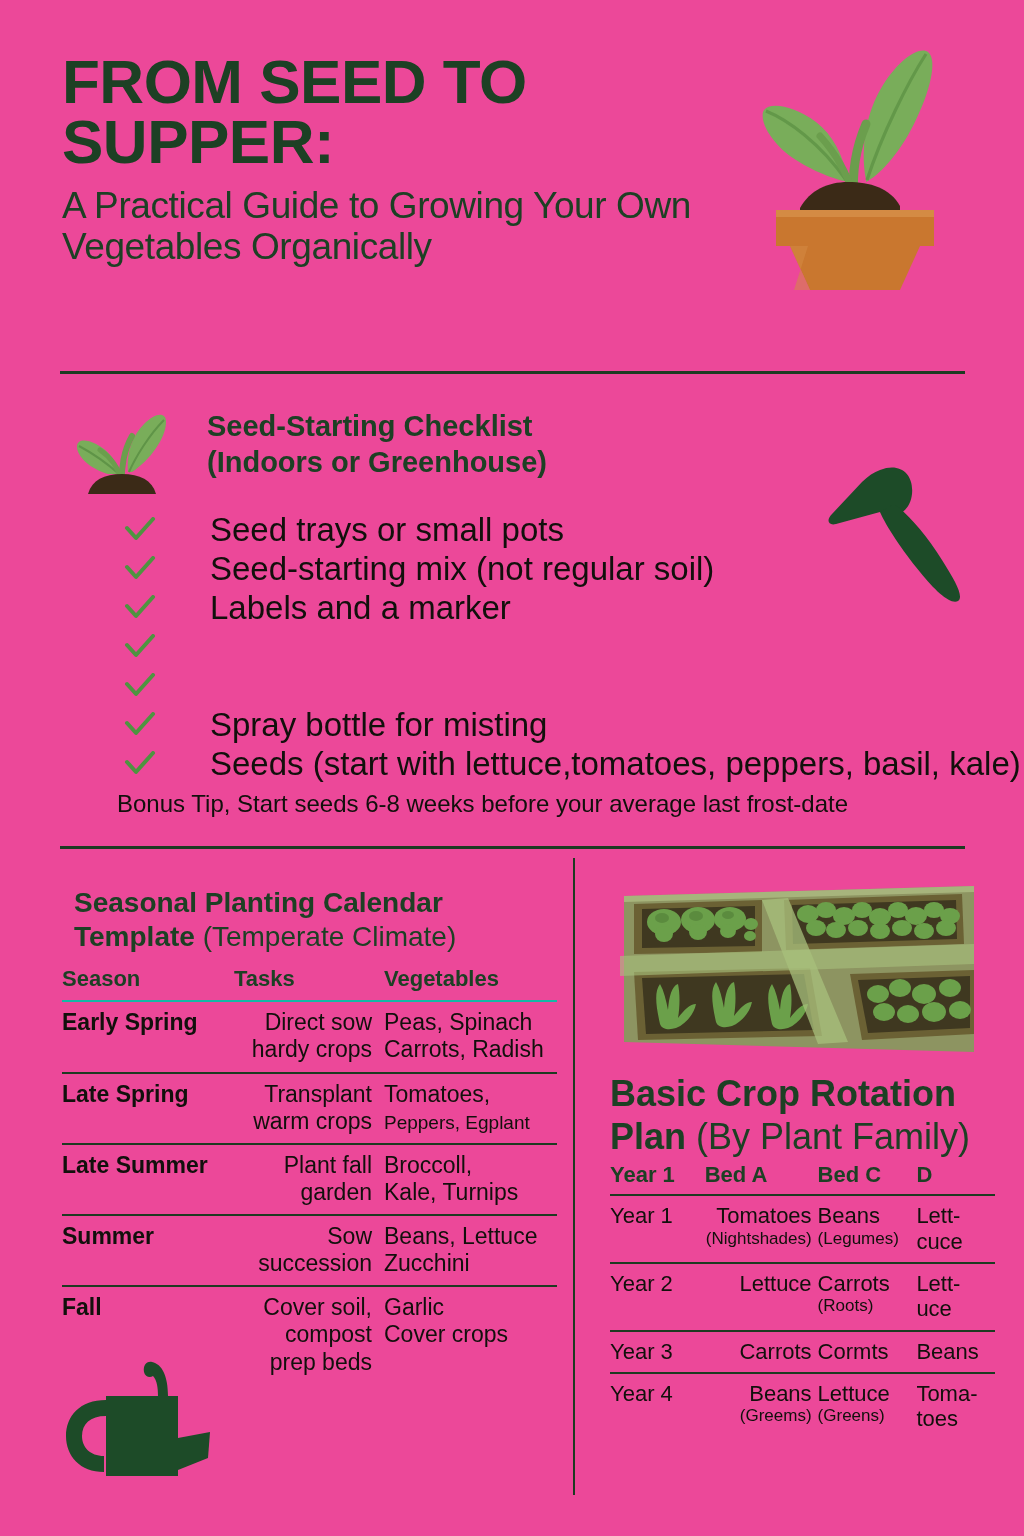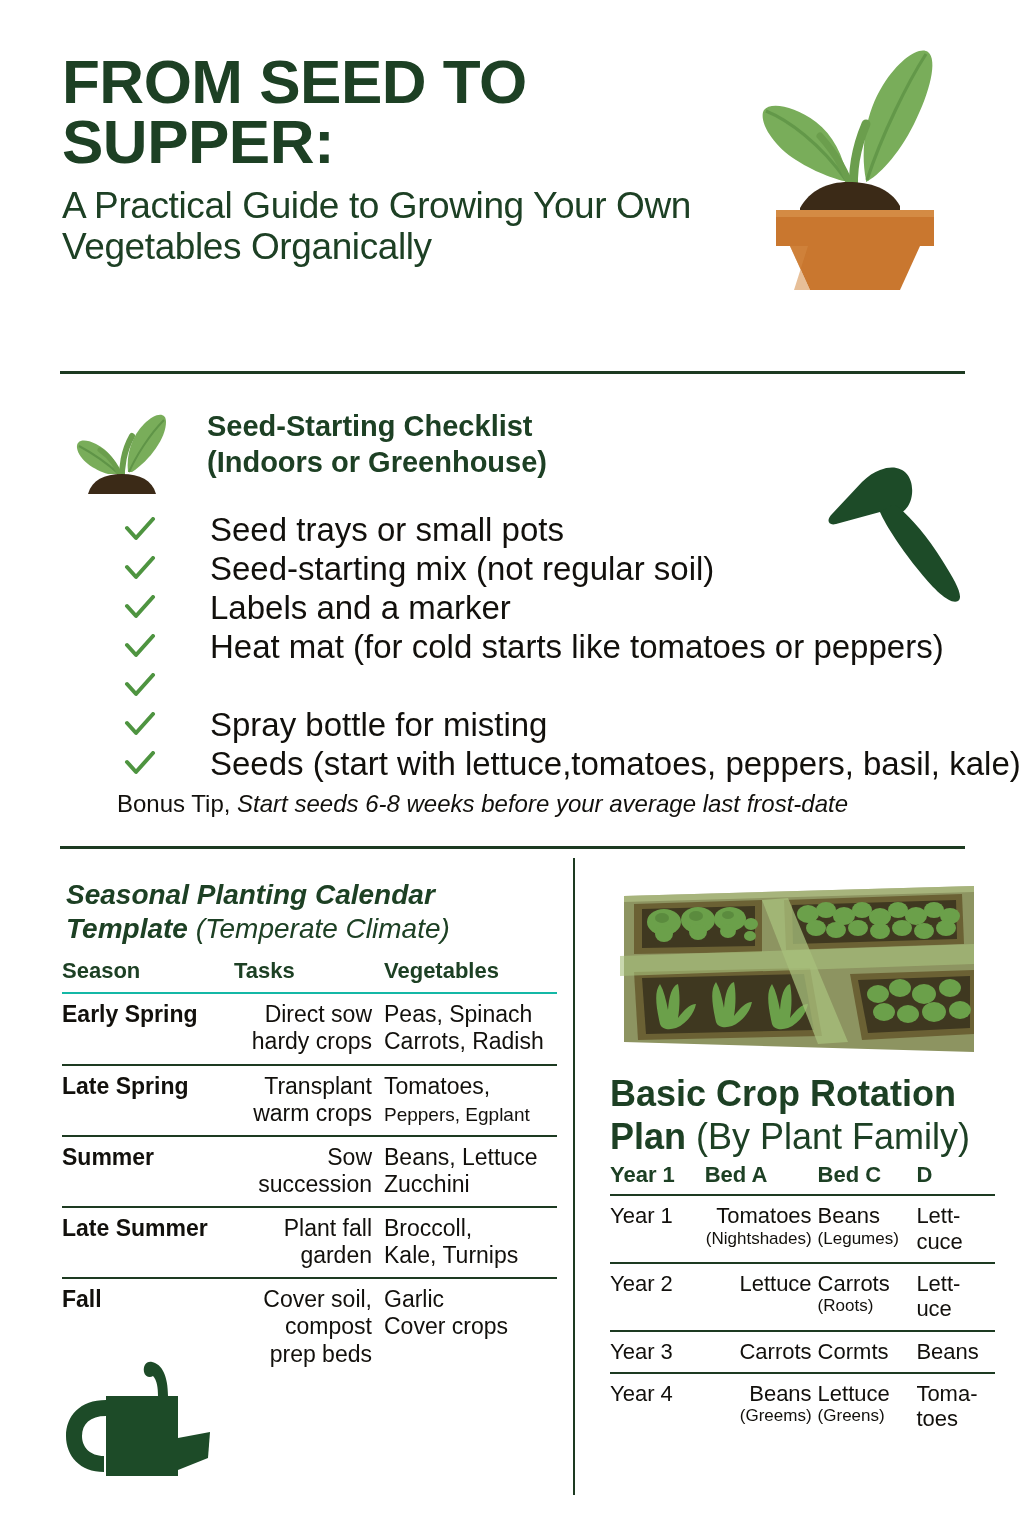--- a/index.html
+++ b/index.html
@@ -5,21 +5,21 @@
 <style>
   html, body {
     margin: 0;
     padding: 0;
     background: #faf3dc;
   }
   #page {
     position: relative;
     width: 1024px;
     height: 1536px;
-    background: #ffffff;
+    background: #ec4899;
     overflow: hidden;
     font-family: "Liberation Sans", sans-serif;
     color: #1d3a21;
   }
 
   
   #header-block {
     position: absolute;
     left: 62px;
     top: 52px;
@@ -130,21 +130,20 @@
   }
   #bonus-tip {
     position: absolute;
     left: 55px;
     top: 390px;
     font-size: 24px;
     color: #12100c;
     white-space: nowrap;
   }
   #bonus-tip .tip-em {
-    font-style: italic;
   }
 
   
   #trowel-icon {
     position: absolute;
     left: 822px;
     top: 452px;
     width: 160px;
     height: 155px;
   }
@@ -154,23 +153,22 @@
     position: absolute;
     left: 62px;
     top: 874px;
     width: 500px;
   }
   #calendar-heading {
     font-size: 28px;
     font-weight: bold;
     line-height: 1.22;
     color: #1d4024;
-    margin: 4px;
+    margin: 12px;
     width: 500px;
-    font-style: italic;
   }
   #calendar-heading .light {
     font-weight: 400;
   }
   #calendar-table {
     margin-top: 12px;
     width: 495px;
     border-collapse: collapse;
     table-layout: fixed;
   }
@@ -324,21 +322,20 @@
       <li>
         <svg class="check-icon" viewBox="0 0 32 26">
             <path d="M3 11 L 12 21 L 29 2" stroke="#4e9440" stroke-width="4" fill="none" stroke-linecap="round" stroke-linejoin="round"></path>
           </svg>
         <span>Labels and a marker</span>
       </li>
       <li>
         <svg class="check-icon" viewBox="0 0 32 26">
             <path d="M3 11 L 12 21 L 29 2" stroke="#4e9440" stroke-width="4" fill="none" stroke-linecap="round" stroke-linejoin="round"></path>
           </svg>
-        <span>Heat mat (for cold starts like tomatoes or peppers)</span>
       </li>
       <li>
         <svg class="check-icon" viewBox="0 0 32 26">
             <path d="M3 11 L 12 21 L 29 2" stroke="#4e9440" stroke-width="4" fill="none" stroke-linecap="round" stroke-linejoin="round"></path>
           </svg>
       </li>
       <li>
         <svg class="check-icon" viewBox="0 0 32 26">
             <path d="M3 11 L 12 21 L 29 2" stroke="#4e9440" stroke-width="4" fill="none" stroke-linecap="round" stroke-linejoin="round"></path>
           </svg>
@@ -397,33 +394,33 @@
         </tr>
         <tr>
           <td class="cell-season">Late Spring</td>
           <td class="cell-tasks">Transplant warm crops</td>
           <td>
             <span>Tomatoes,</span><br>
             <span class="sm">Peppers, Egplant</span>
           </td>
         </tr>
         <tr>
+          <td class="cell-season">Late Summer</td>
+          <td class="cell-tasks">Plant fall garden</td>
+          <td>
+            <span>Broccoll,</span><br>
+            <span>Kale, Turnips</span>
+          </td>
+        </tr>
+        <tr>
           <td class="cell-season">Summer</td>
           <td class="cell-tasks">Sow succession</td>
           <td>
             <span>Beans, Lettuce</span><br>
             <span>Zucchini</span>
-          </td>
-        </tr>
-        <tr>
-          <td class="cell-season">Late Summer</td>
-          <td class="cell-tasks">Plant fall garden</td>
-          <td>
-            <span>Broccoll,</span><br>
-            <span>Kale, Turnips</span>
           </td>
         </tr>
         <tr>
           <td class="cell-season">Fall</td>
           <td class="cell-tasks">Cover soil, compost prep beds</td>
           <td>
             <span>Garlic</span><br>
             <span>Cover crops</span>
           </td>
         </tr>

